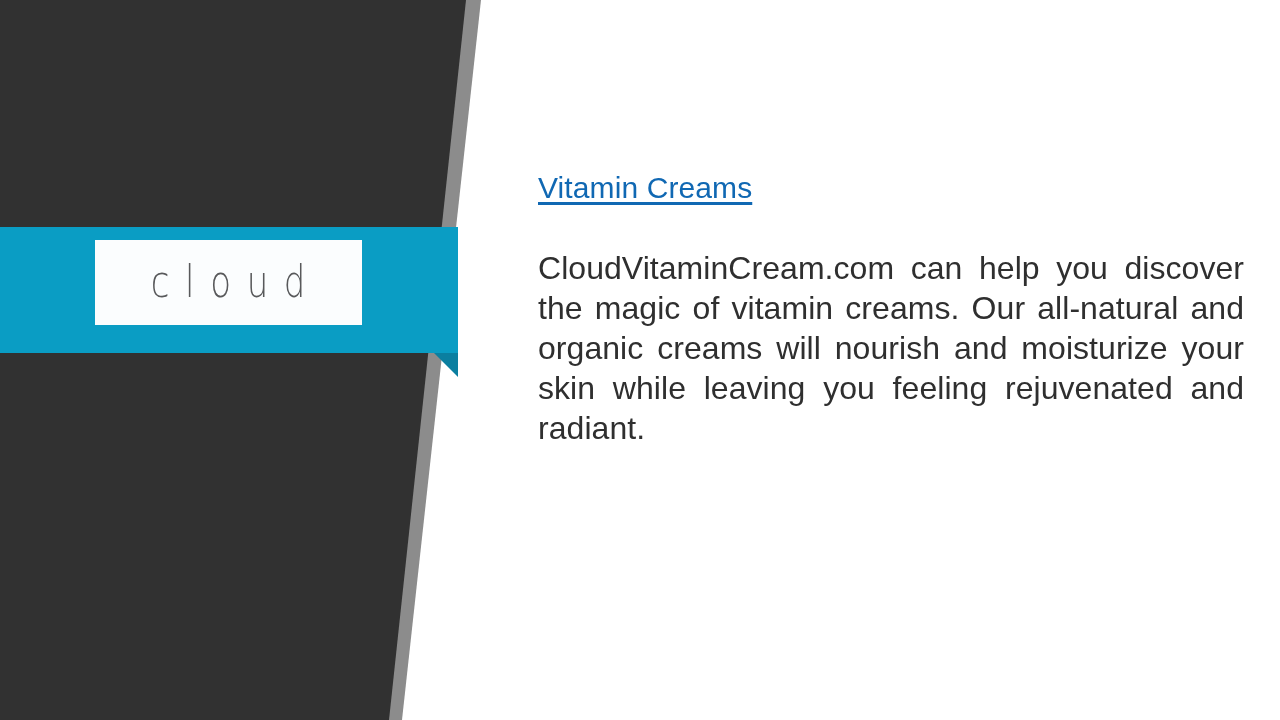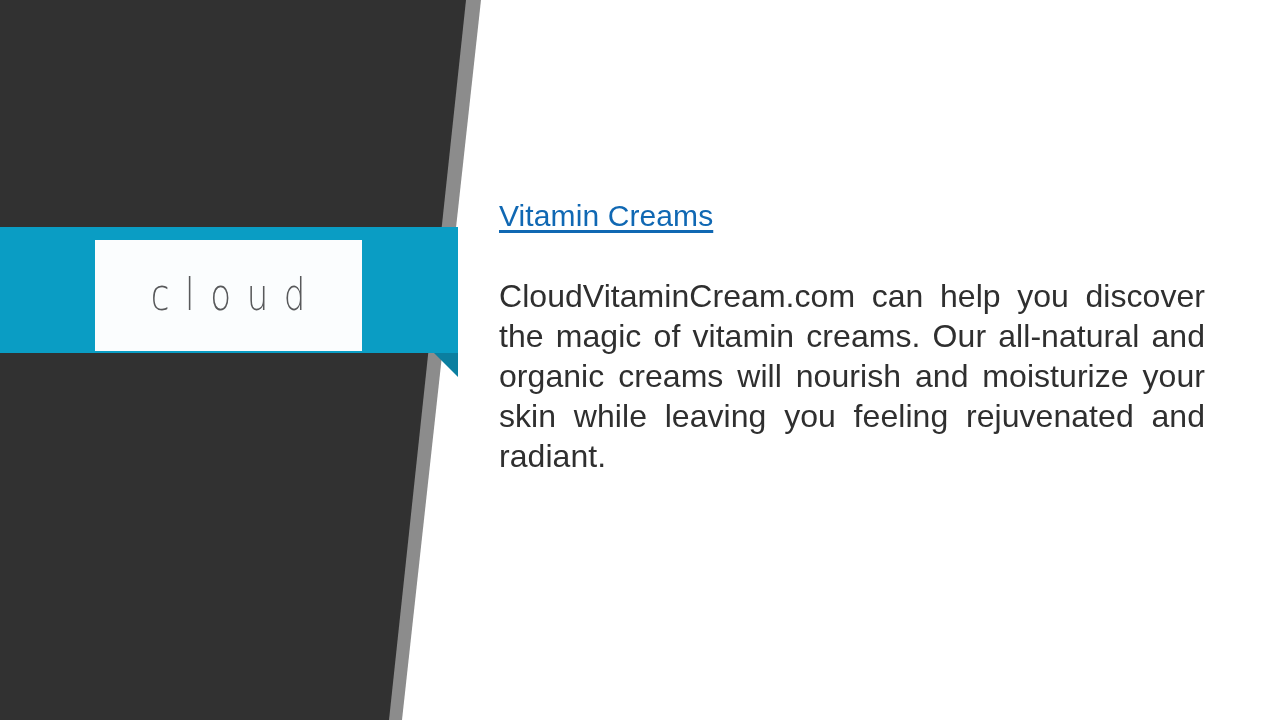--- a/index.html
+++ b/index.html
@@ -61,45 +61,44 @@
     -webkit-clip-path: polygon(100% 0, 100% 100%, 0 0);
     clip-path: polygon(100% 0, 100% 100%, 0 0);
   }
 
   
   .logo-card {
     position: absolute;
     left: 95px;
     top: 240px;
     width: 267px;
-    height: 111px;
+    height: 85px;
     background: #fbfdfe;
     display: flex;
     align-items: center;
     justify-content: center;
   }
   .logo-word {
     font-family: "DejaVu Sans", sans-serif;
     font-size: 37px;
     font-weight: 300;
     letter-spacing: 17px;
     color: #58595b;
     transform: scaleY(1.18) scaleX(0.92);
     padding-left: 17px;
     line-height: 1;
     white-space: nowrap;
   }
 
   
   .content {
     position: absolute;
-    left: 499px;
+    left: 538px;
     top: 168px;
     width: 706px;
-    margin-top: 28px;
   }
   .title-link {
     display: inline-block;
     font-size: 30px;
     line-height: 40px;
     color: #1068b3;
     text-decoration: underline;
     text-underline-offset: 4px;
     letter-spacing: 0.1px;
     cursor: pointer;

